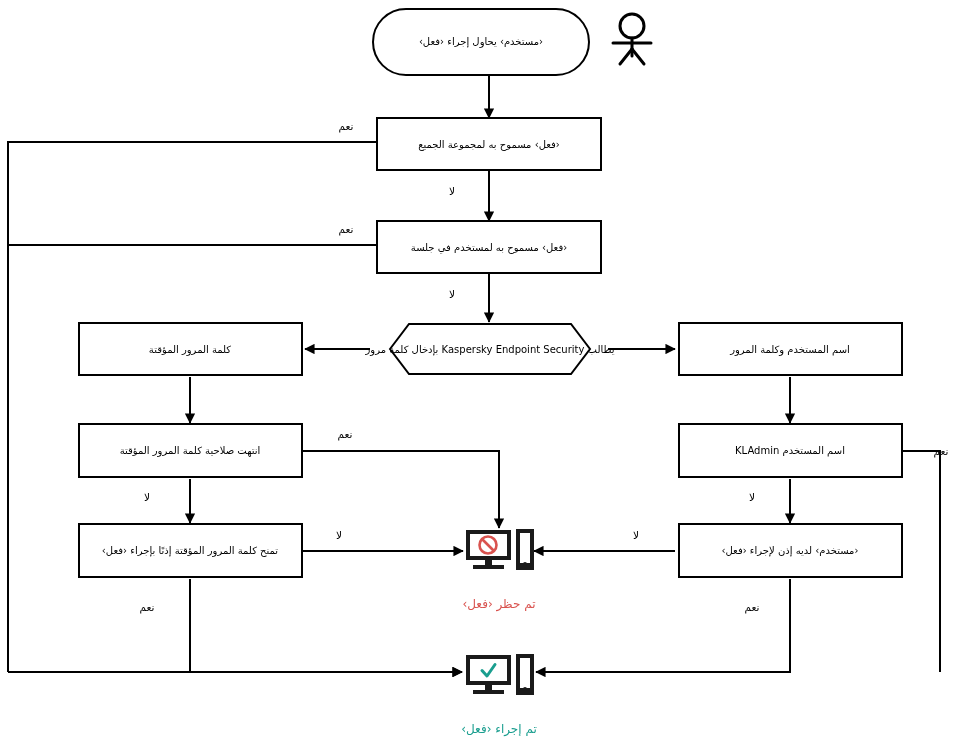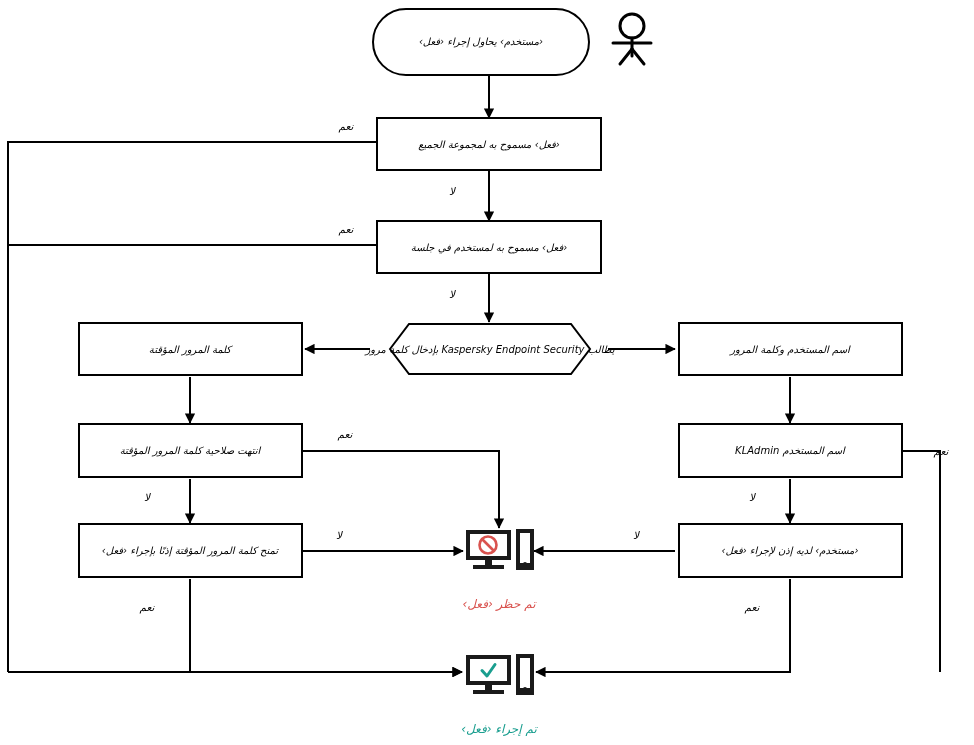--- a/index.html
+++ b/index.html
@@ -10,21 +10,20 @@
   body {
     width: 974px;
     height: 745px;
     font-family: "DejaVu Sans", "Liberation Sans", sans-serif;
     overflow: hidden;
   }
   #diagram-root {
     position: relative;
     width: 814px;
     height: 745px;
-    font-style: italic;
   }
   svg.flowchart {
     display: block;
     width: 974px;
     height: 745px;
   }
   .node-box {
     fill: #ffffff;
     stroke: #000000;
     stroke-width: 2;

